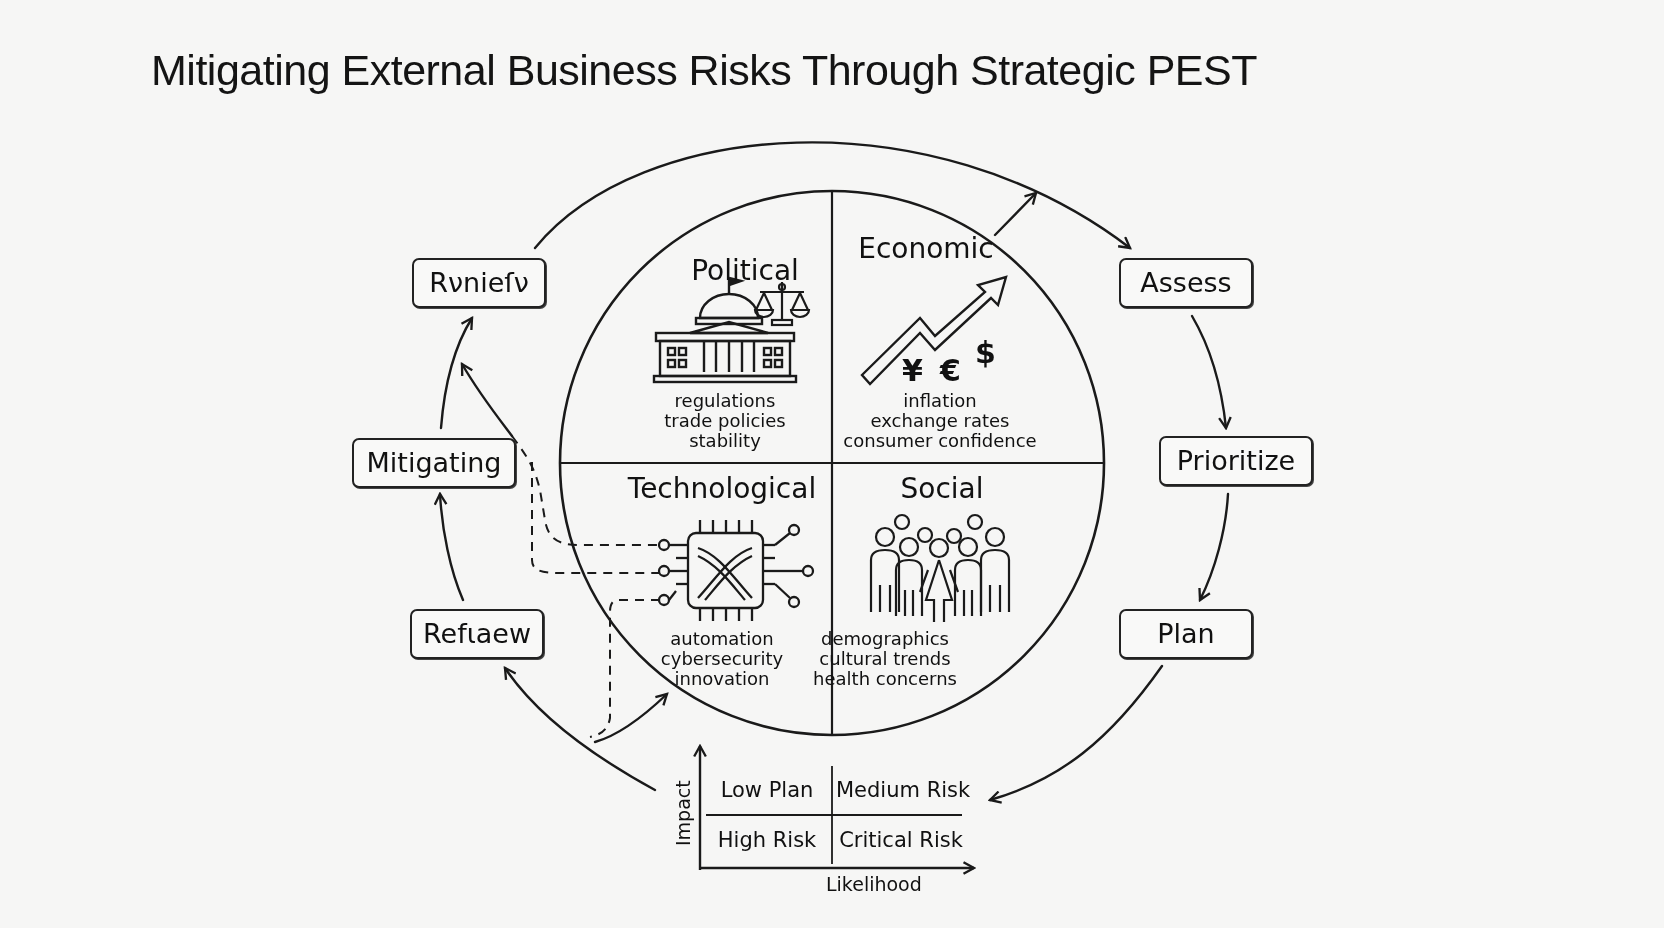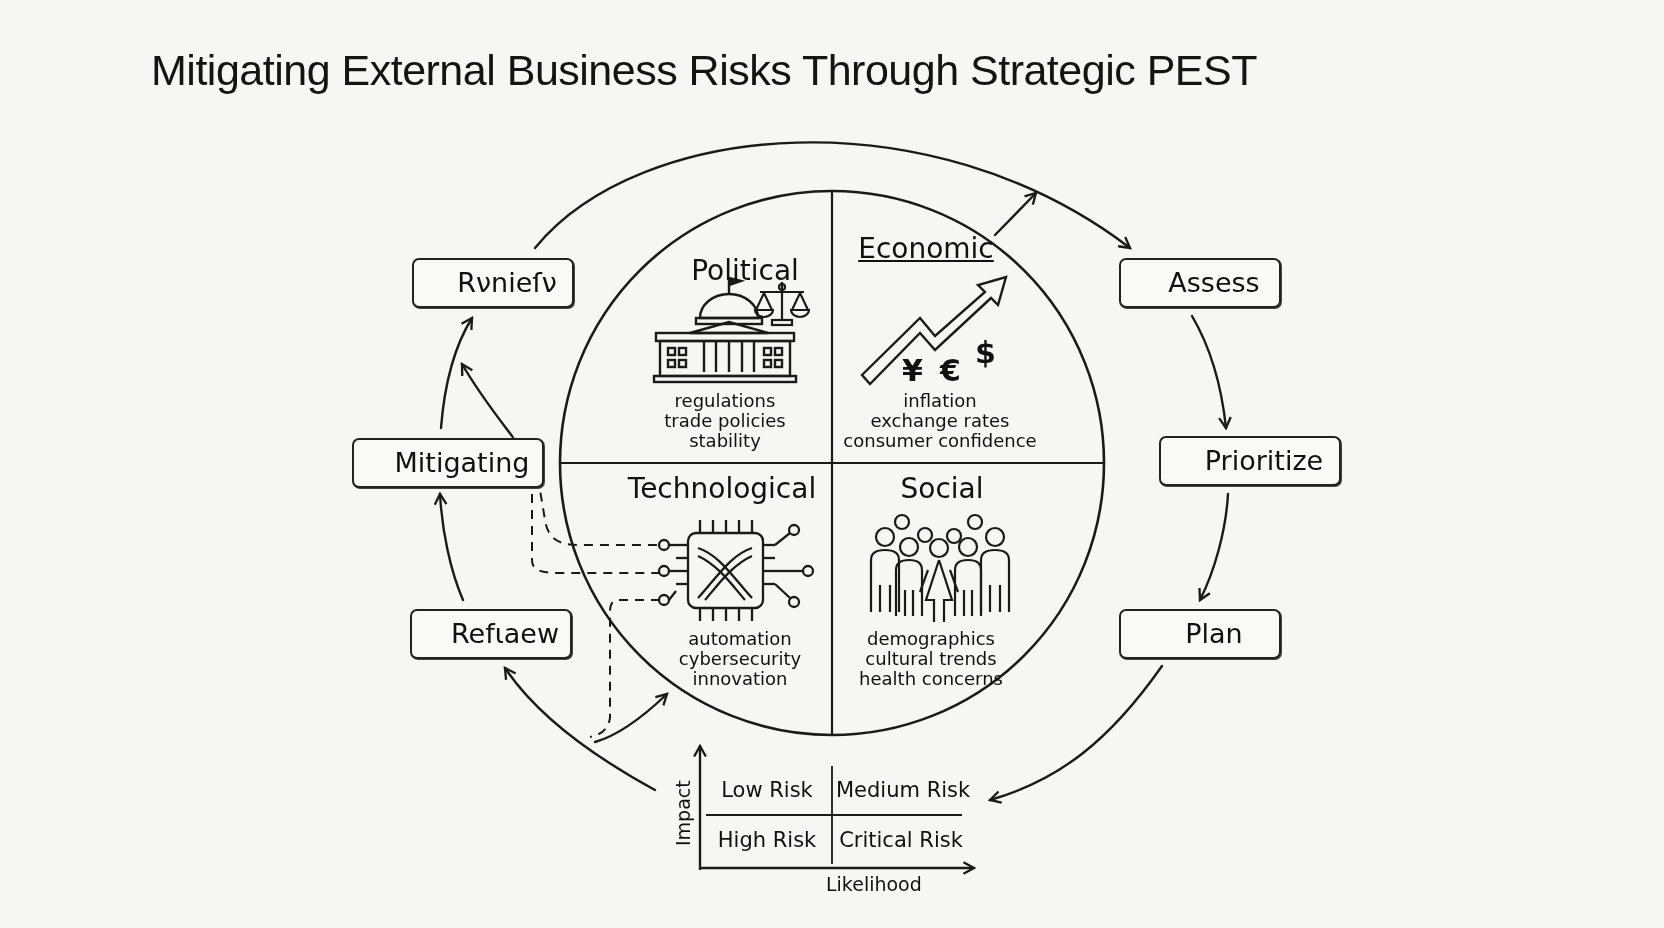--- a/index.html
+++ b/index.html
@@ -14,21 +14,20 @@
     position: absolute; left: 0; top: 46px; width: 1408px;
     text-align: center; font-size: 43px; letter-spacing: -0.5px;
     color: #141414; font-family: Liberation Sans, sans-serif;
   }
   svg.diagram { position: absolute; left: 0; top: 0; }
   .stepbox {
     position: absolute; border: 2.5px solid #222; border-radius: 7px;
     background: #f9f9f8; font-size: 27px; text-align: center;
     line-height: 46px; height: 46px; box-sizing: content-box;
     box-shadow: 1px 1px 0 #444;
-    padding-left: 28px;
   }
   .qtitle { position: absolute; font-size: 28px; text-align: center; font-weight: 500; }
   .qitems { position: absolute; font-size: 18px; line-height: 20px; text-align: center; }
   .qitems div { white-space: nowrap; }
   .risk-cell { position: absolute; font-size: 21px; text-align: center; white-space: nowrap; }
   .axis-label { position: absolute; font-size: 19px; }
   .impact-label { transform: rotate(-90deg); transform-origin: left top; }
   .currency { position: absolute; font-size: 30px; font-weight: bold; }
 </style>
 </head>
@@ -184,47 +183,47 @@
   <span>Refιaew</span>
 </div>
 <div class="stepbox" style="left:352px; top:438px; width:160px;">
   <span>Mitigating</span>
 </div>
 <div class="stepbox" style="left:412px; top:258px; width:130px;">
   <span>Rνnieſν</span>
 </div>
 
 <div class="qtitle" style="left:665px; top:232px; width:160px;margin-top:22px;">Political</div>
-<div class="qtitle" style="left:846px; top:232px; width:160px;text-decoration:underline;">Economic</div>
+<div class="qtitle" style="left:846px; top:232px; width:160px;">Economic</div>
 <div class="qtitle" style="left:622px; top:472px; width:200px;">Technological</div>
 <div class="qtitle" style="left:862px; top:472px; width:160px;">Social</div>
 
 <span class="currency" style="left:902px; top:353px;">¥</span>
 <span class="currency" style="left:940px; top:353px;">€</span>
 <span class="currency" style="left:975px; top:335px;">$</span>
 
 <div class="qitems" style="left:635px; top:391px; width:180px;">
   <div>regulations</div>
   <div>trade policies</div>
   <div>stability</div>
 </div>
 <div class="qitems" style="left:840px; top:391px; width:200px;">
   <div>inflation</div>
   <div>exchange rates</div>
   <div>consumer confidence</div>
 </div>
-<div class="qitems" style="left:650px; top:629px; width:180px;">
+<div class="qitems" style="left:632px; top:629px; width:180px;">
   <div>automation</div>
   <div>cybersecurity</div>
   <div>innovation</div>
 </div>
-<div class="qitems" style="left:841px; top:629px; width:180px;">
+<div class="qitems" style="left:795px; top:629px; width:180px;">
   <div>demographics</div>
   <div>cultural trends</div>
   <div>health concerns</div>
 </div>
 
-<div class="risk-cell" style="left:706px; top:778px; width:122px;">Low Risk</div>
+<div class="risk-cell" style="left:706px; top:778px; width:122px;">Low Plan</div>
 <div class="risk-cell" style="left:836px; top:778px; width:130px;">Medium Risk</div>
 <div class="risk-cell" style="left:706px; top:828px; width:122px;">High Risk</div>
 <div class="risk-cell" style="left:836px; top:828px; width:130px;">Critical Risk</div>
 <div class="axis-label impact-label" style="left:672px; top:846px;">Impact</div>
 <div class="axis-label" style="left:826px; top:873px;">Likelihood</div>
 
 </body></html>

